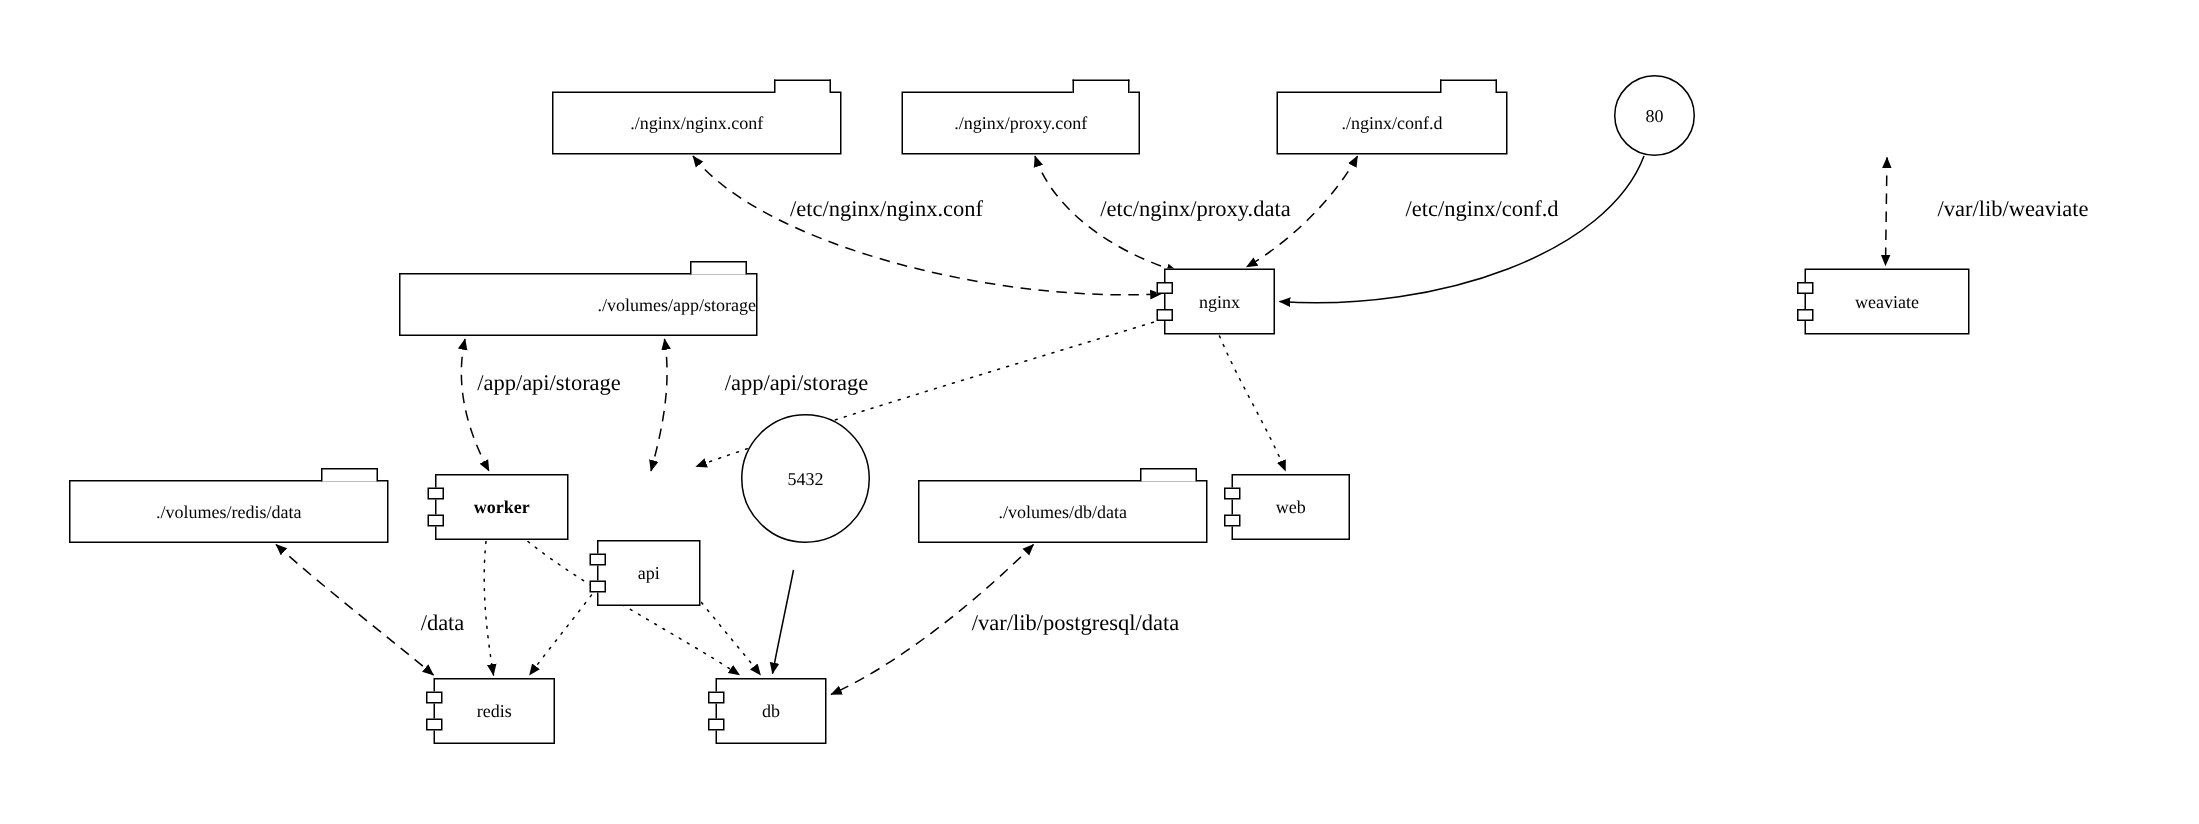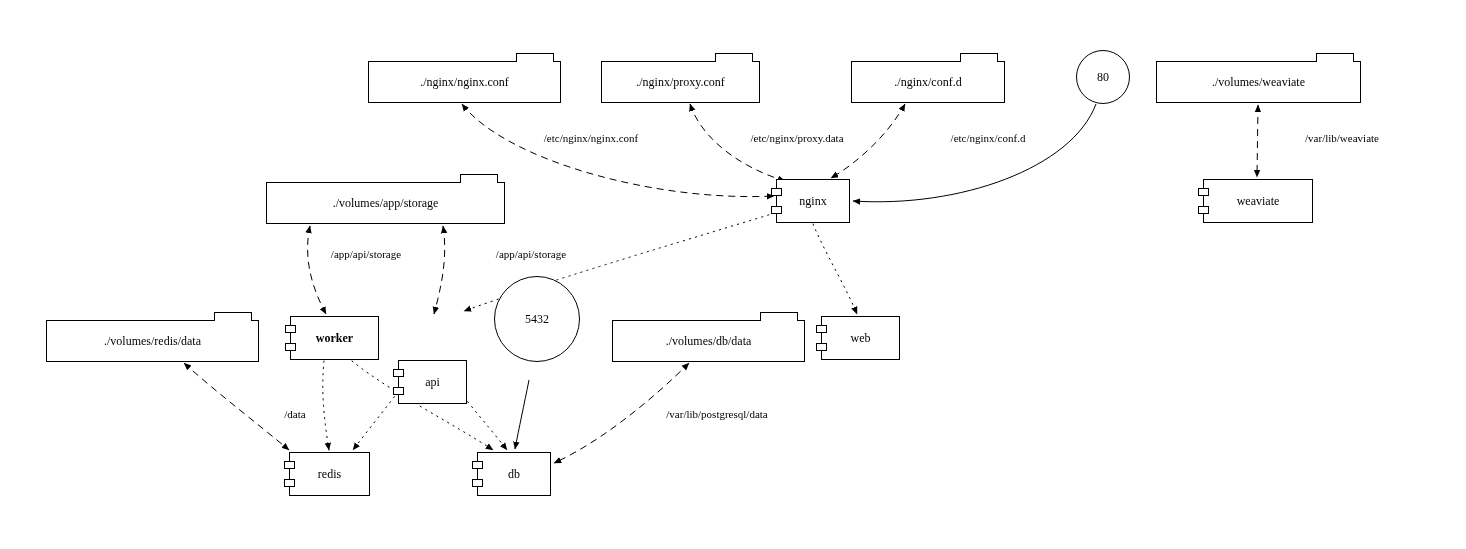--- a/index.html
+++ b/index.html
@@ -54,21 +54,21 @@
     background: #fff;
     border: 1px solid #000;
   }
   .component::before { top: 8px; }
   .component::after  { top: 26px; }
   .circle { border-radius: 50%; }
 
   .elabel {
     position: absolute;
     transform: translateX(-50%);
-    font-size: 11px;
+    font-size: 15px;
     white-space: nowrap;
   }
 </style>
 </head>
 <body>
 
 <div class="canvas">
 
   <svg class="edges" viewBox="0 0 1466 549">
     <defs>
@@ -99,25 +99,22 @@
   </div>
   <div class="node folder" style="left:601px;top:61px;width:159px;height:42px;">
     <span>./nginx/proxy.conf</span>
   </div>
   <div class="node folder" style="left:851px;top:61px;width:154px;height:42px;">
     <span>./nginx/conf.d</span>
   </div>
   <div class="node circle" style="left:1076px;top:50px;width:54px;height:54px;">
     <span>80</span>
   </div>
-  <div class="node folder" style="left:1156px;top:61px;width:205px;height:42px;">
-    <span>./volumes/weaviate</span>
-  </div>
 
-  <div class="node folder" style="left:266px;top:182px;width:239px;height:42px;">
+  <div class="node folder" style="left:266px;top:182px;width:239px;height:42px;justify-content:flex-end;">
     <span>./volumes/app/storage</span>
   </div>
   <div class="node component" style="left:776px;top:179px;width:74px;height:44px;text-align:center;">
     <span>nginx</span>
   </div>
   <div class="node component" style="left:1203px;top:179px;width:110px;height:44px;">
     <span>weaviate</span>
   </div>
 
   <div class="node folder" style="left:46px;top:320px;width:213px;height:42px;">

